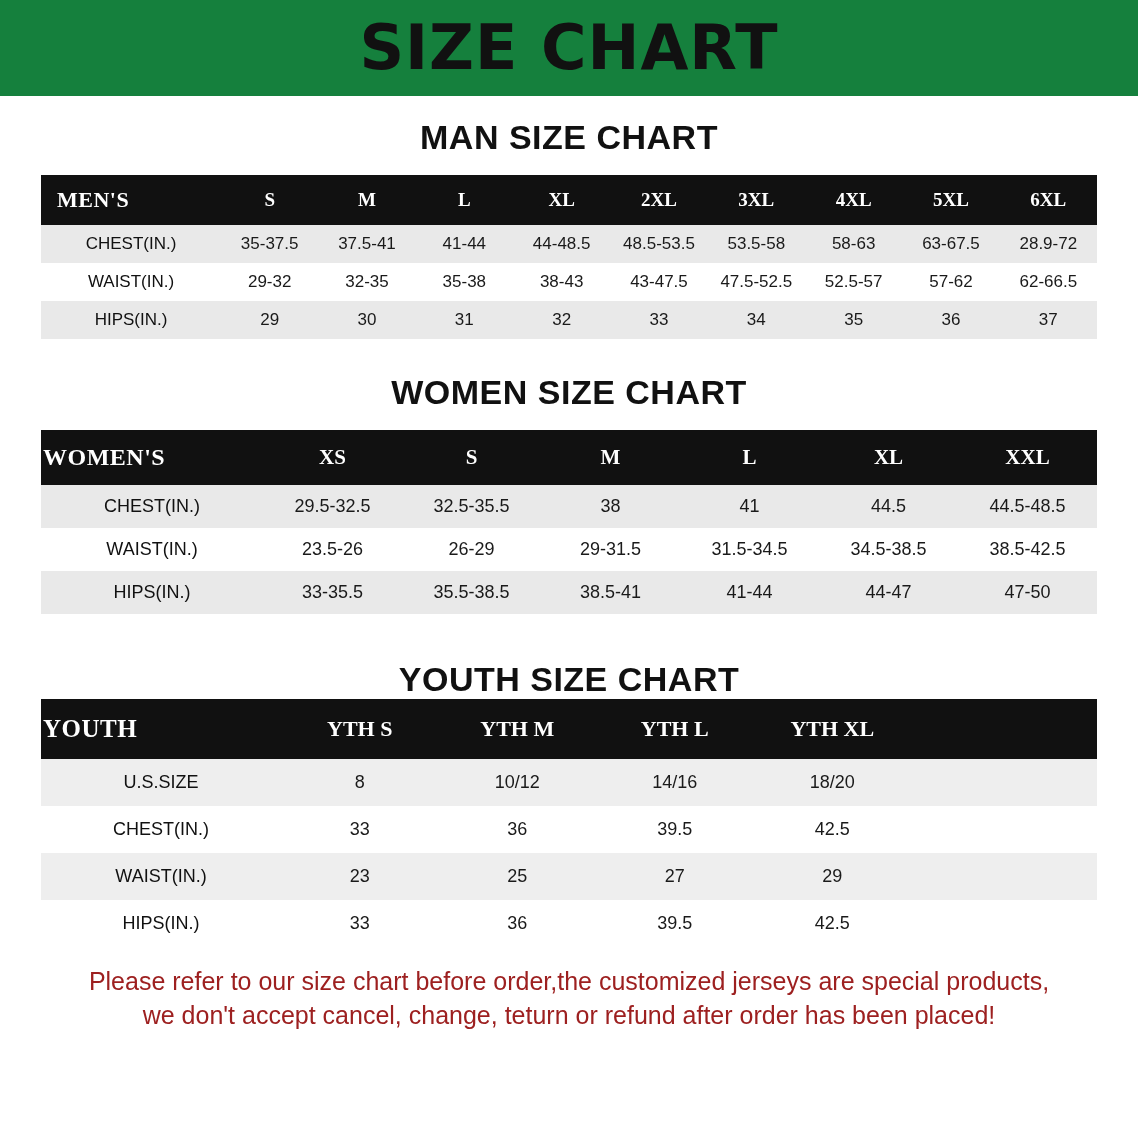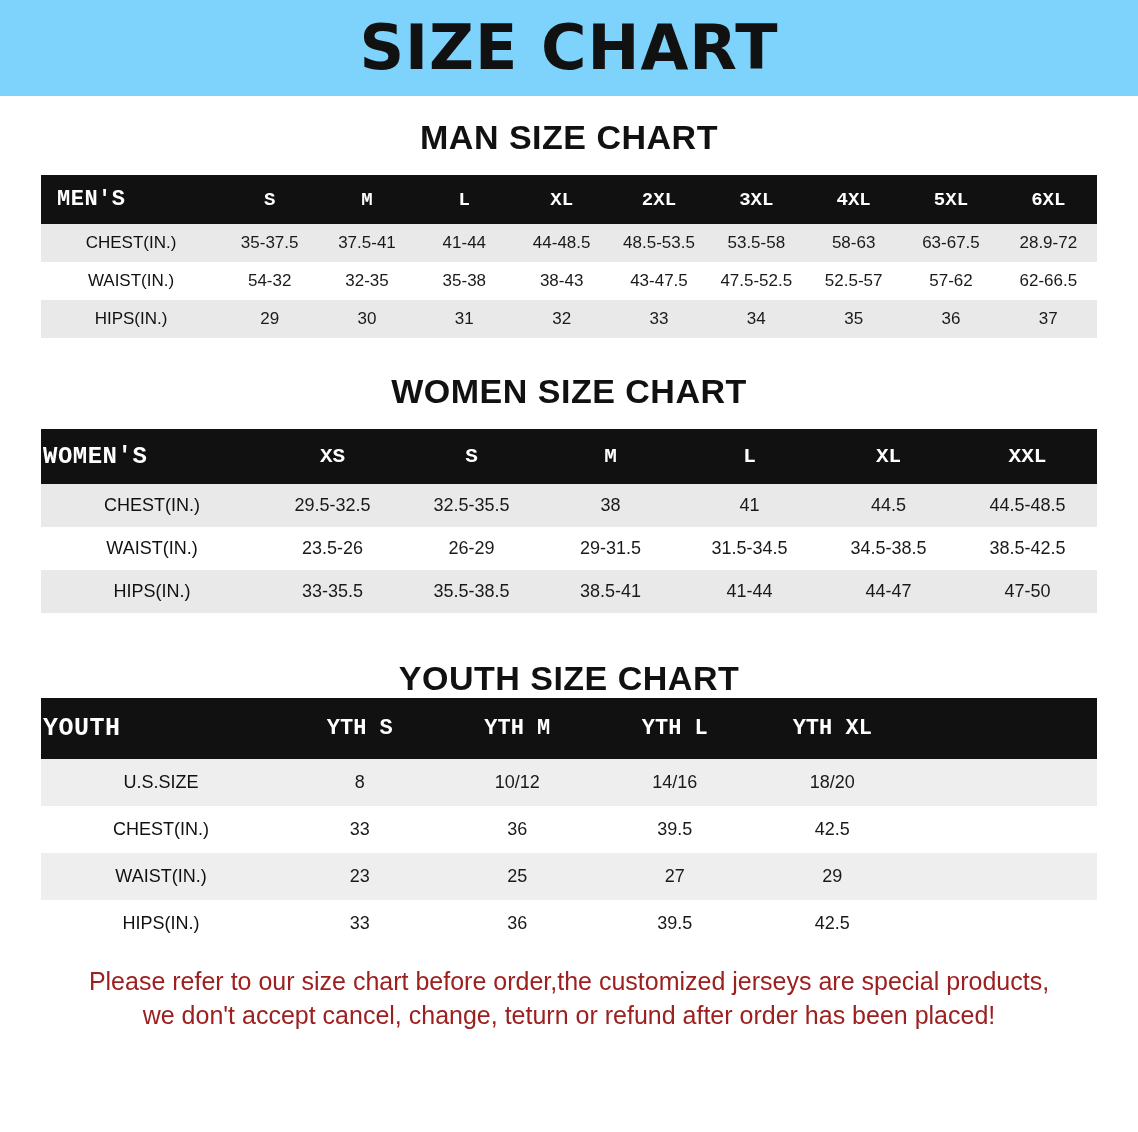--- a/index.html
+++ b/index.html
@@ -8,21 +8,21 @@
     background: #ffffff;
   }
   body {
     width: 1138px;
     height: 1132px;
     font-family: "Liberation Sans", sans-serif;
     color: #111;
     overflow: hidden;
   }
   .banner {
-    background: #7dd3fc;
+    background: #15803d;
     height: 96px;
     display: flex;
     align-items: center;
     justify-content: center;
   }
   .banner-title {
     font-family: "DejaVu Sans", sans-serif;
     font-weight: bold;
     font-size: 62px;
     letter-spacing: 1px;
@@ -53,21 +53,21 @@
   .women-table { width: 1056px; margin-top: 18px; }
   .youth-table { width: 1056px; }
 
   thead th {
     background: #111111;
     color: #ffffff;
     font-weight: bold;
     font-size: 19px;
     padding: 12px 2px;
     text-align: center;
-    font-family: Liberation Mono, monospace;
+    font-family: Liberation Serif, serif;
   }
   thead th.rowlabel {
     text-align: left;
     padding-left: 16px;
     font-size: 22px;
     letter-spacing: 0.5px;
   }
   tbody td {
     font-size: 17px;
     padding: 9px 2px;
@@ -140,21 +140,21 @@
         <td>41-44</td>
         <td>44-48.5</td>
         <td>48.5-53.5</td>
         <td>53.5-58</td>
         <td>58-63</td>
         <td>63-67.5</td>
         <td>28.9-72</td>
       </tr>
       <tr>
         <td class="rowlabel">WAIST(IN.)</td>
-        <td>54-32</td>
+        <td>29-32</td>
         <td>32-35</td>
         <td>35-38</td>
         <td>38-43</td>
         <td>43-47.5</td>
         <td>47.5-52.5</td>
         <td>52.5-57</td>
         <td>57-62</td>
         <td>62-66.5</td>
       </tr>
       <tr>

